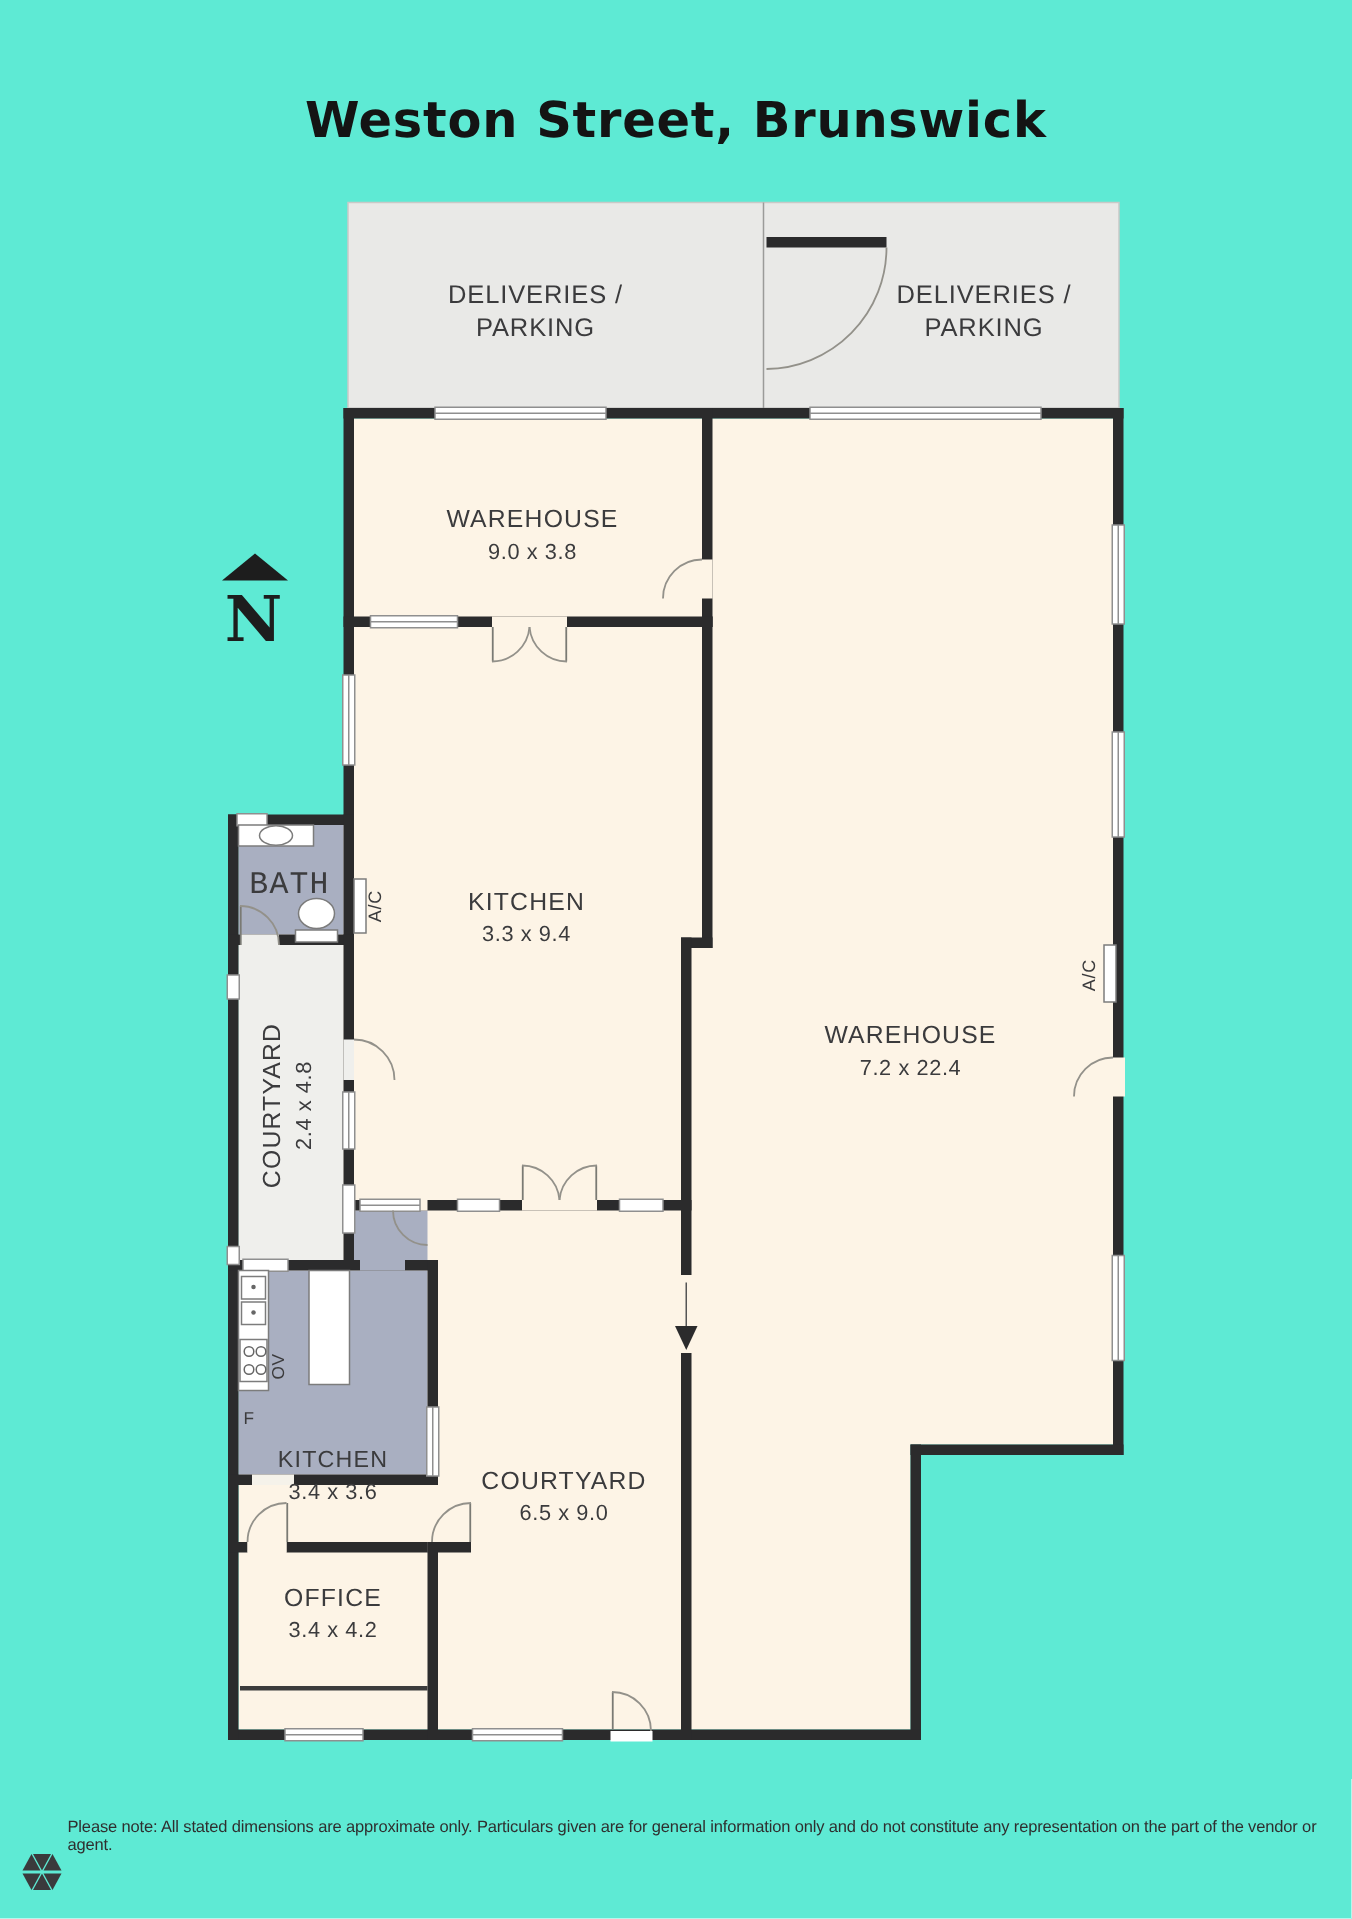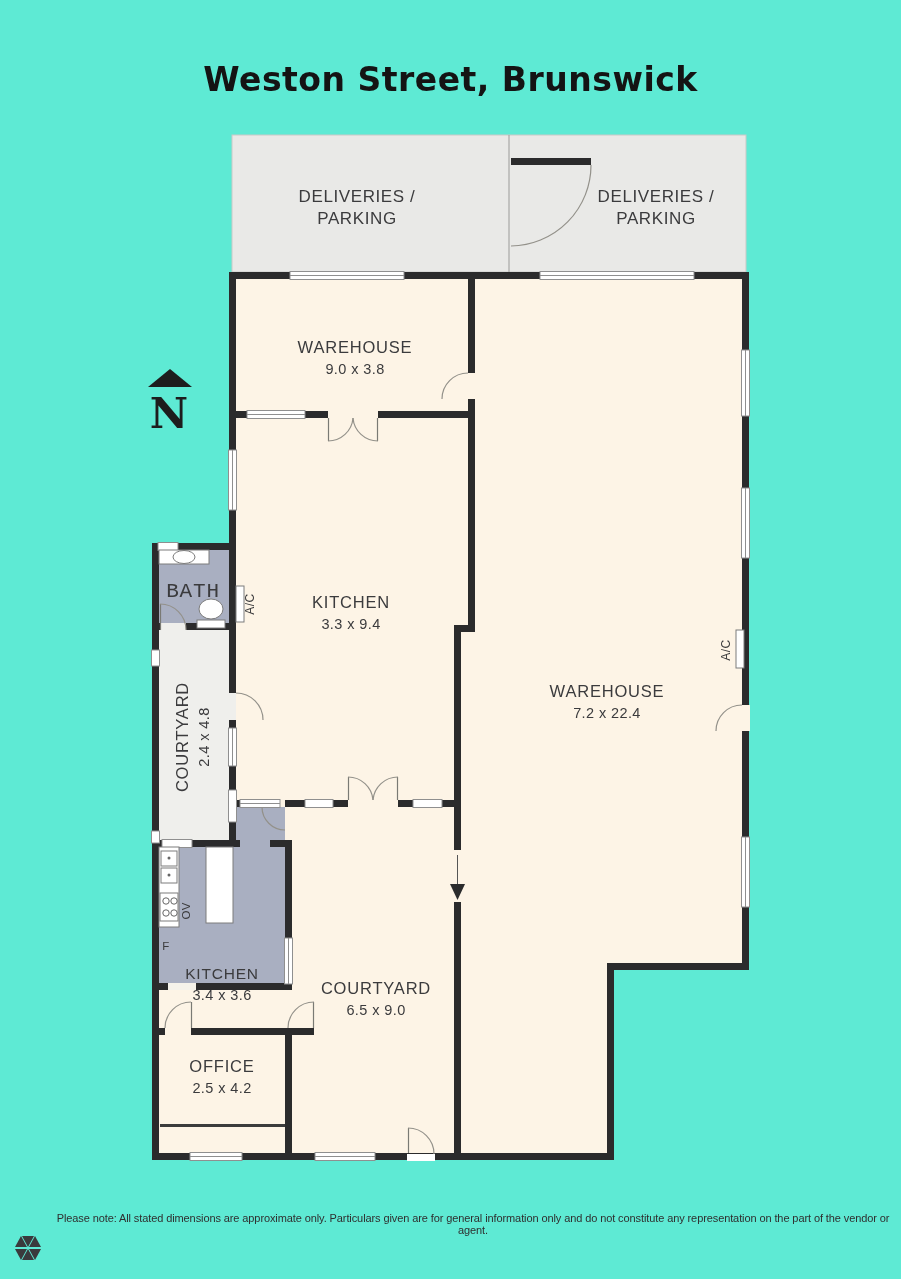--- a/index.html
+++ b/index.html
@@ -13,21 +13,21 @@
        text-align:center;white-space:nowrap;}
   .lbl.rot{transform:translate(-50%,-50%) rotate(-90deg);}
   .room-name{font-size:16.5px;letter-spacing:0.8px;}
   .room-dims{font-size:14.5px;letter-spacing:0.4px;margin-top:4px;}
   .outdoor-lbl{font-size:17px;line-height:22px;letter-spacing:0.6px;color:#3b3b3d;}
   .small-lbl{font-size:12px;letter-spacing:0.5px;color:#3b3b3d;}
   .tiny-lbl{font-size:11.5px;letter-spacing:0.3px;color:#3b3b3d;}
   .north-n{font-family:"DejaVu Serif","Liberation Serif",serif;font-weight:700;
            font-size:42px;color:#1d1d1d;}
   .footer-note{position:absolute;left:45px;top:1212px;font-size:11px;color:#2f2f2f;
-               letter-spacing:-0.1px;text-align:center;}
+               letter-spacing:-0.1px;}
   .win{fill:#ffffff;stroke:#8f8f8f;stroke-width:1;}
   .arc{fill:none;stroke:#93918a;stroke-width:1.2;}
   .leaf{stroke:#7a7a74;stroke-width:1.2;}
   .fixture{fill:#ffffff;stroke:#7c7c7c;stroke-width:1;}
   .burner{fill:none;stroke:#666;stroke-width:1;}
 </style>
 </head>
 <body>
 
 <div class="canvas">
@@ -263,21 +263,21 @@
     <div class="room-dims">3.4 x 3.6</div>
   </div>
 
   <div class="lbl" style="left:376px;top:998px;">
     <div class="room-name">COURTYARD</div>
     <div class="room-dims">6.5 x 9.0</div>
   </div>
 
   <div class="lbl" style="left:222px;top:1076px;">
     <div class="room-name">OFFICE</div>
-    <div class="room-dims">2.5 x 4.2</div>
+    <div class="room-dims">3.4 x 4.2</div>
   </div>
 
   <div class="lbl rot small-lbl" style="left:250px;top:604px;">A/C</div>
   <div class="lbl rot small-lbl" style="left:726px;top:650px;">A/C</div>
   <div class="lbl rot tiny-lbl" style="left:186px;top:911px;">OV</div>
   <div class="lbl tiny-lbl" style="left:166px;top:946px;">F</div>
 
   <div class="lbl north-n" style="left:169px;top:413px;">N</div>
 
   <div class="footer-note">Please note: All stated dimensions are approximate only. Particulars given are for general information only and do not constitute any representation on the part of the vendor or agent.</div>

